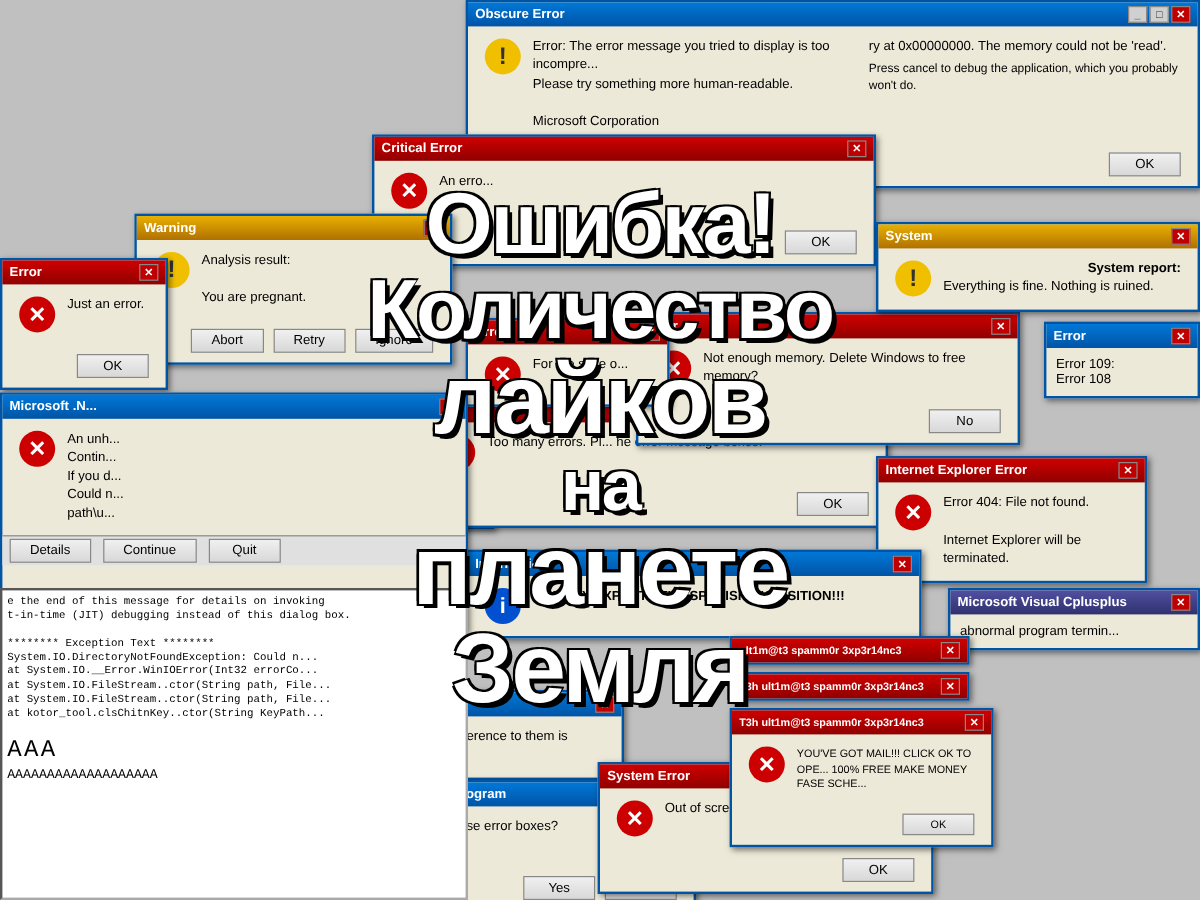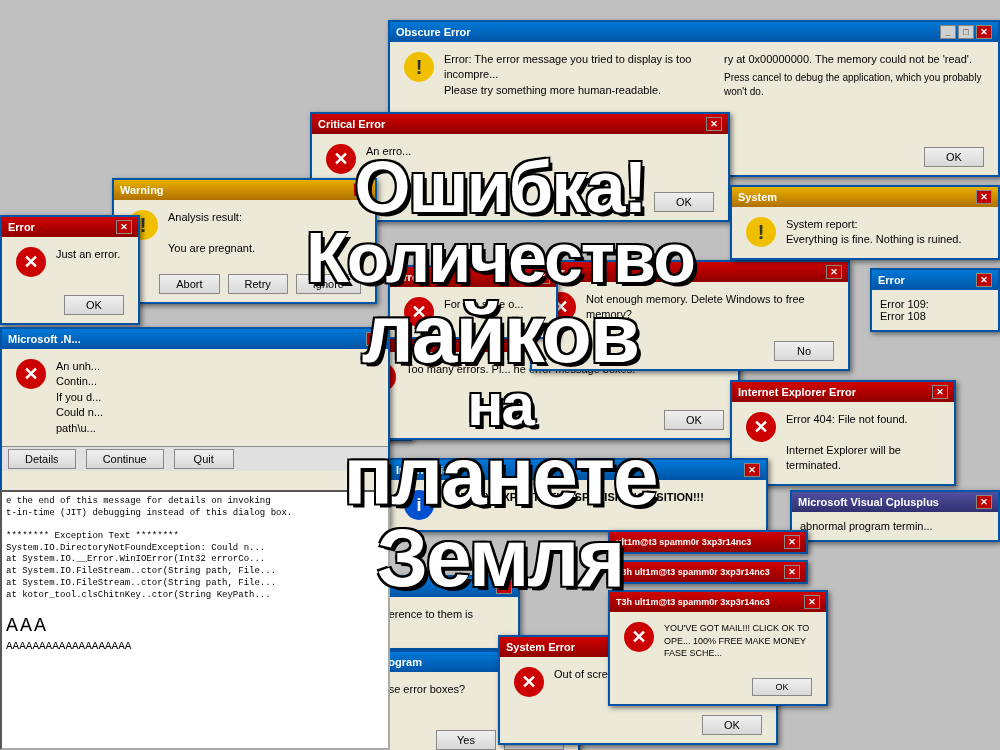--- a/index.html
+++ b/index.html
@@ -190,21 +190,21 @@
       border-top: 1px solid #888;
       padding: 2px 6px;
       font-size: 10px;
       display: flex;
       gap: 10px;
     }
   </style>
 </head>
 <body>
 
-<div class="dialog" style="left:388px; top:0px; width:612px;margin-top:20px;">
+<div class="dialog" style="left:388px; top:0px; width:612px;">
   <div class="dialog-titlebar">
     <span>Obscure Error</span>
     <div class="titlebar-buttons">
       <div class="titlebar-btn">_</div>
       <div class="titlebar-btn">□</div>
       <div class="titlebar-btn close-btn">✕</div>
     </div>
   </div>
   <div class="dialog-content">
     <div class="icon-warning">!</div>
@@ -375,21 +375,21 @@
 <div class="dialog" style="left:730px; top:185px; width:270px;">
   <div class="dialog-titlebar warning-title">
     <span>System</span>
     <div class="titlebar-buttons">
       <div class="titlebar-btn close-btn">✕</div>
     </div>
   </div>
   <div class="dialog-content">
     <div class="icon-warning">!</div>
     <div class="dialog-text">
-      <div style="font-weight:normal;">System report:</div>
+      <div style="font-weight:bold;text-align:right;">System report:</div>
       <div>Everything is fine. Nothing is ruined.</div>
     </div>
   </div>
 </div>
 
 <div class="dialog" style="left:388px; top:458px; width:380px;">
   <div class="dialog-titlebar">
     <span>Information</span>
     <div class="titlebar-buttons">
       <div class="titlebar-btn close-btn">✕</div>

